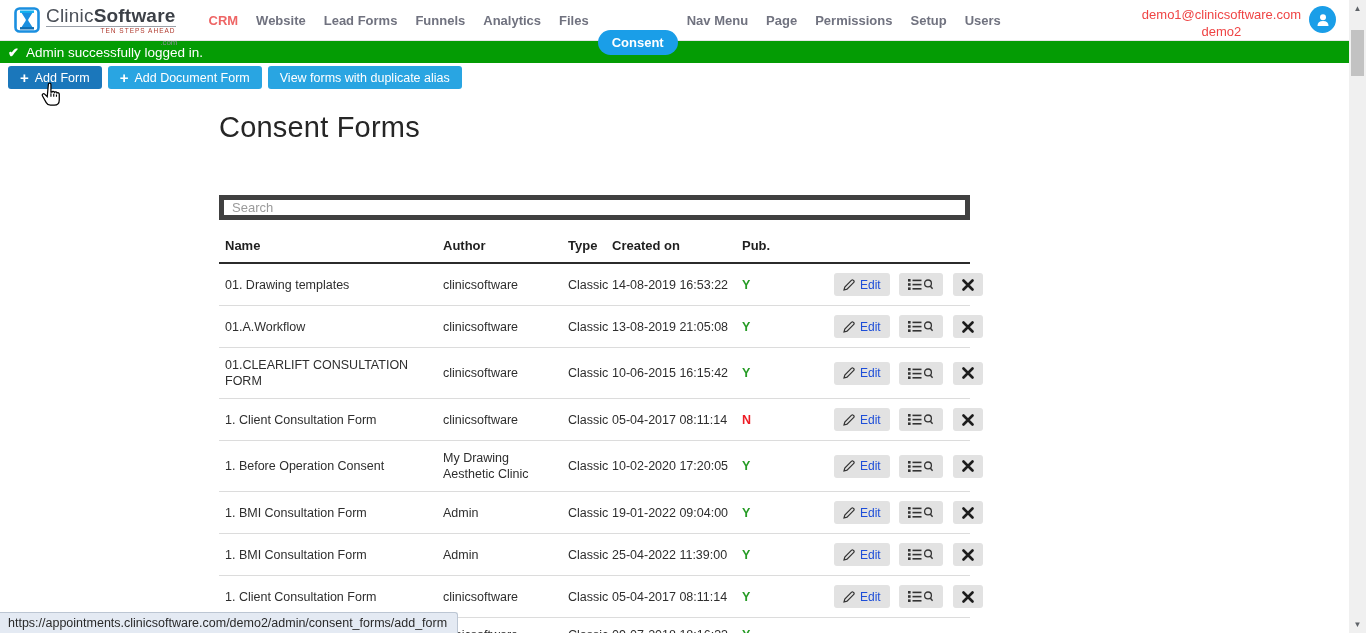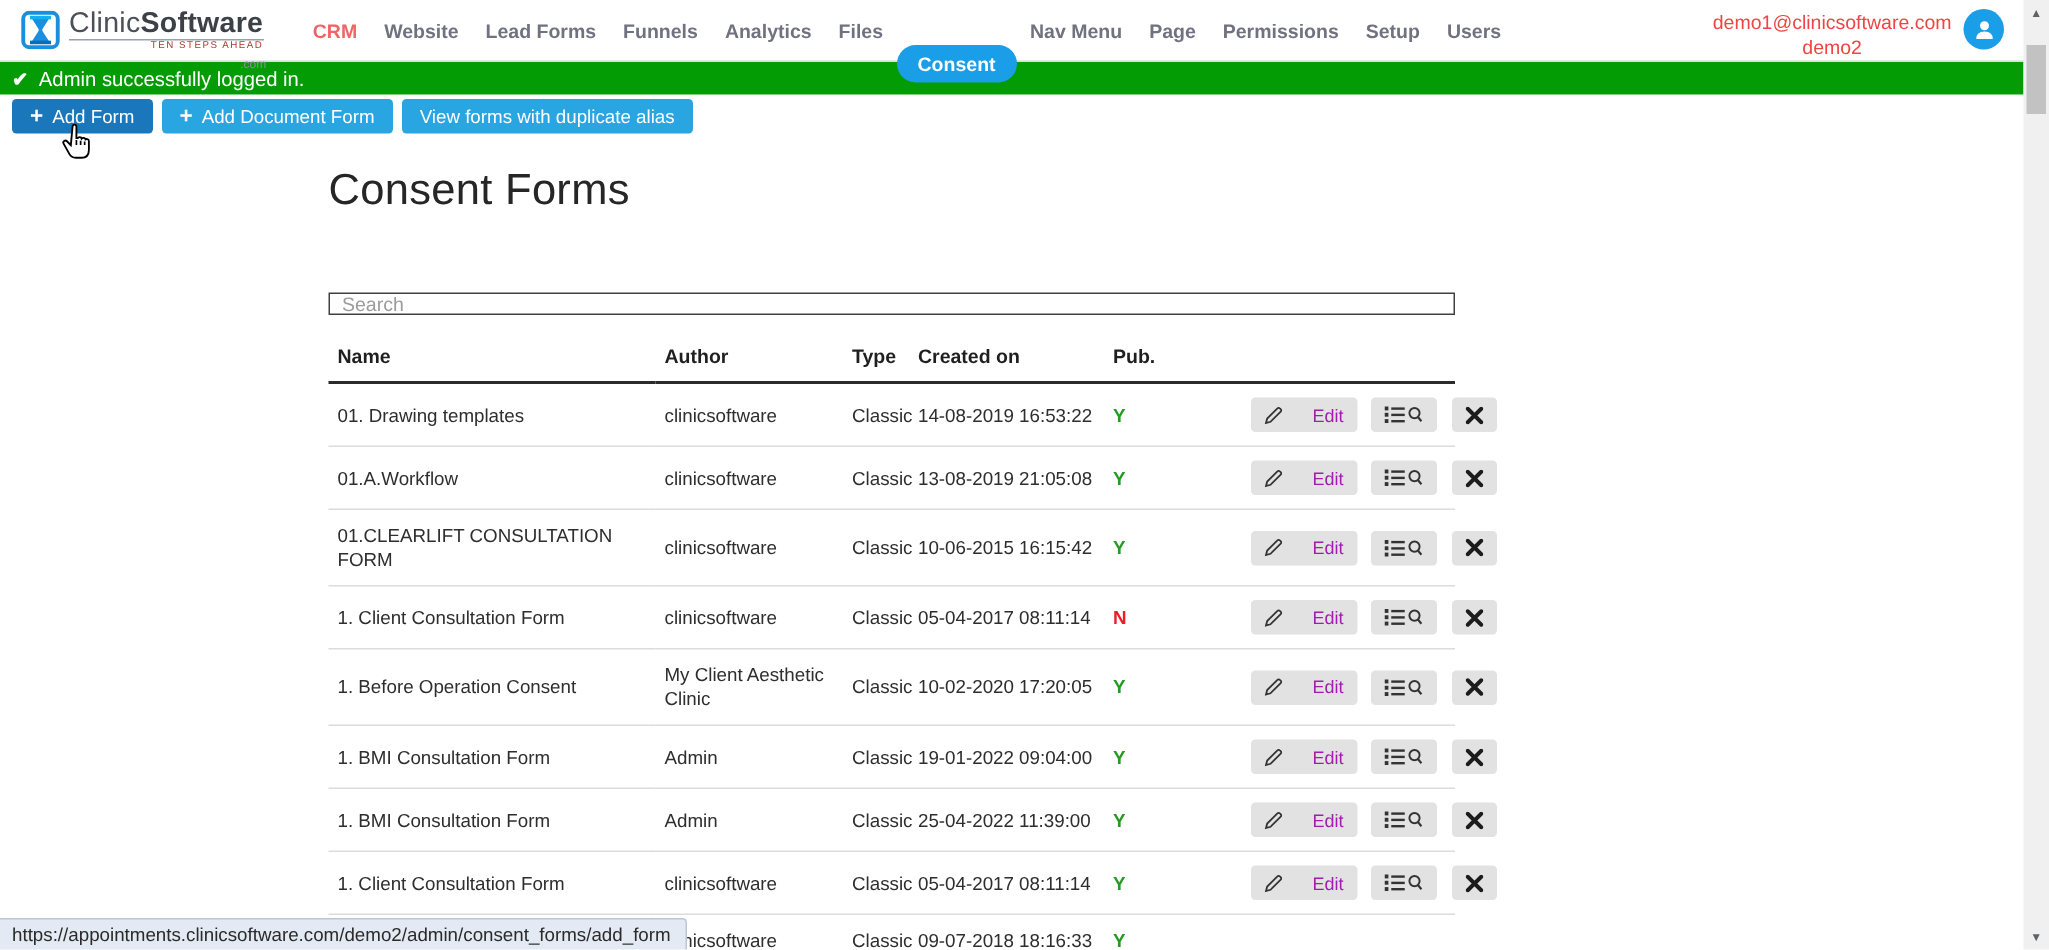--- a/index.html
+++ b/index.html
@@ -39,42 +39,42 @@
               display:flex; align-items:center; gap:6px; }
   .btn-blue.dark { background:#1b77bb; }
   .btn-blue .plus { font-weight:800; font-size:15px; line-height:1; }
 
   
   .cursor { position:absolute; left:38px; top:82px; width:27px; height:27px; z-index:50; }
 
   
   .content { margin-left:219px; width:751px; }
   .page-title { margin-top:18px; font-size:29px; font-weight:300; color:#262626; letter-spacing:.2px; }
-  .search-input { margin-top:51px; width:100%; height:15px; border:1px solid #404040;
+  .search-input { margin-top:51px; width:100%; height:25px; border:5px solid #404040;
                   font-size:13px; padding:0 8px; color:#333; font-family:inherit; }
   .search-input::placeholder { color:#9b9b9b; }
 
   
   table { width:100%; border-collapse:collapse; margin-top:10px; table-layout:fixed; }
   th { text-align:left; font-size:13px; font-weight:700; color:#1f1f1f;
        padding:8px 4px 9px 6px; border-bottom:2px solid #2b2b2b; }
   td { font-size:12.5px; color:#2e2e2e; padding:9px 4px 9px 6px; border-bottom:1px solid #dcdcdc;
        vertical-align:middle; line-height:16px; }
   col.c-name   { width:218px; }
   col.c-author { width:125px; }
   col.c-type   { width:44px; }
   col.c-created{ width:130px; }
   col.c-pub    { width:86px; }
   col.c-act    { width:148px; }
   .pub-y { color:#259b24; font-weight:700; }
   .pub-n { color:#ee1c25; font-weight:700; }
   .act-cell { text-align:right; white-space:nowrap; }
-  .btn-gray { display:inline-flex; align-items:center; justify-content:center; gap:20px;
+  .btn-gray { display:inline-flex; align-items:center; justify-content:center; gap:5px;
               background:#e2e2e2; border:none; border-radius:3px; height:23px; padding:0 9px;
-              font-size:12px; color:#a21caf; cursor:pointer; vertical-align:middle; margin-left:6px;
+              font-size:12px; color:#1d4ed8; cursor:pointer; vertical-align:middle; margin-left:6px;
               font-family:inherit; }
   .btn-gray svg { display:block; }
 
   
   .scrollbar { position:absolute; right:0; top:0; width:17px; height:633px; background:#f0f0f0; z-index:60; }
   .sb-arrow { position:absolute; left:0; width:17px; height:17px; display:flex;
               align-items:center; justify-content:center; color:#5f6368; font-size:8px; cursor:pointer; }
   .sb-up { top:0; } .sb-down { bottom:0; }
   .sb-thumb { position:absolute; left:2px; top:30px; width:13px; height:46px; background:#c2c2c2; cursor:pointer; }
 
@@ -303,21 +303,21 @@
       <button class="btn-gray">
         <svg width="12" height="12" viewBox="0 0 12 12">
                 <path d="M1.5 1.5 L10.5 10.5 M10.5 1.5 L1.5 10.5" stroke="#1c1c1c" stroke-width="2.6" stroke-linecap="round"></path>
               </svg>
       </button>
     </td>
   </tr>
 
   <tr>
     <td>1. Before Operation Consent</td>
-    <td>My Client Aesthetic Clinic</td>
+    <td>My Drawing Aesthetic Clinic</td>
     <td>Classic</td>
     <td>10-02-2020 17:20:05</td>
     <td class="pub-y">Y</td>
     <td class="act-cell">
       <button class="btn-gray">
         <svg width="12" height="12" viewBox="0 0 12 12">
                 <path d="M1 11 l.8-3 L8.6 1.2 a1.1 1.1 0 0 1 1.6 0 l.6.6 a1.1 1.1 0 0 1 0 1.6 L4 10.2 z" fill="none" stroke="#333" stroke-width="1.2"></path>
               </svg>
         <span>Edit</span>
       </button>

